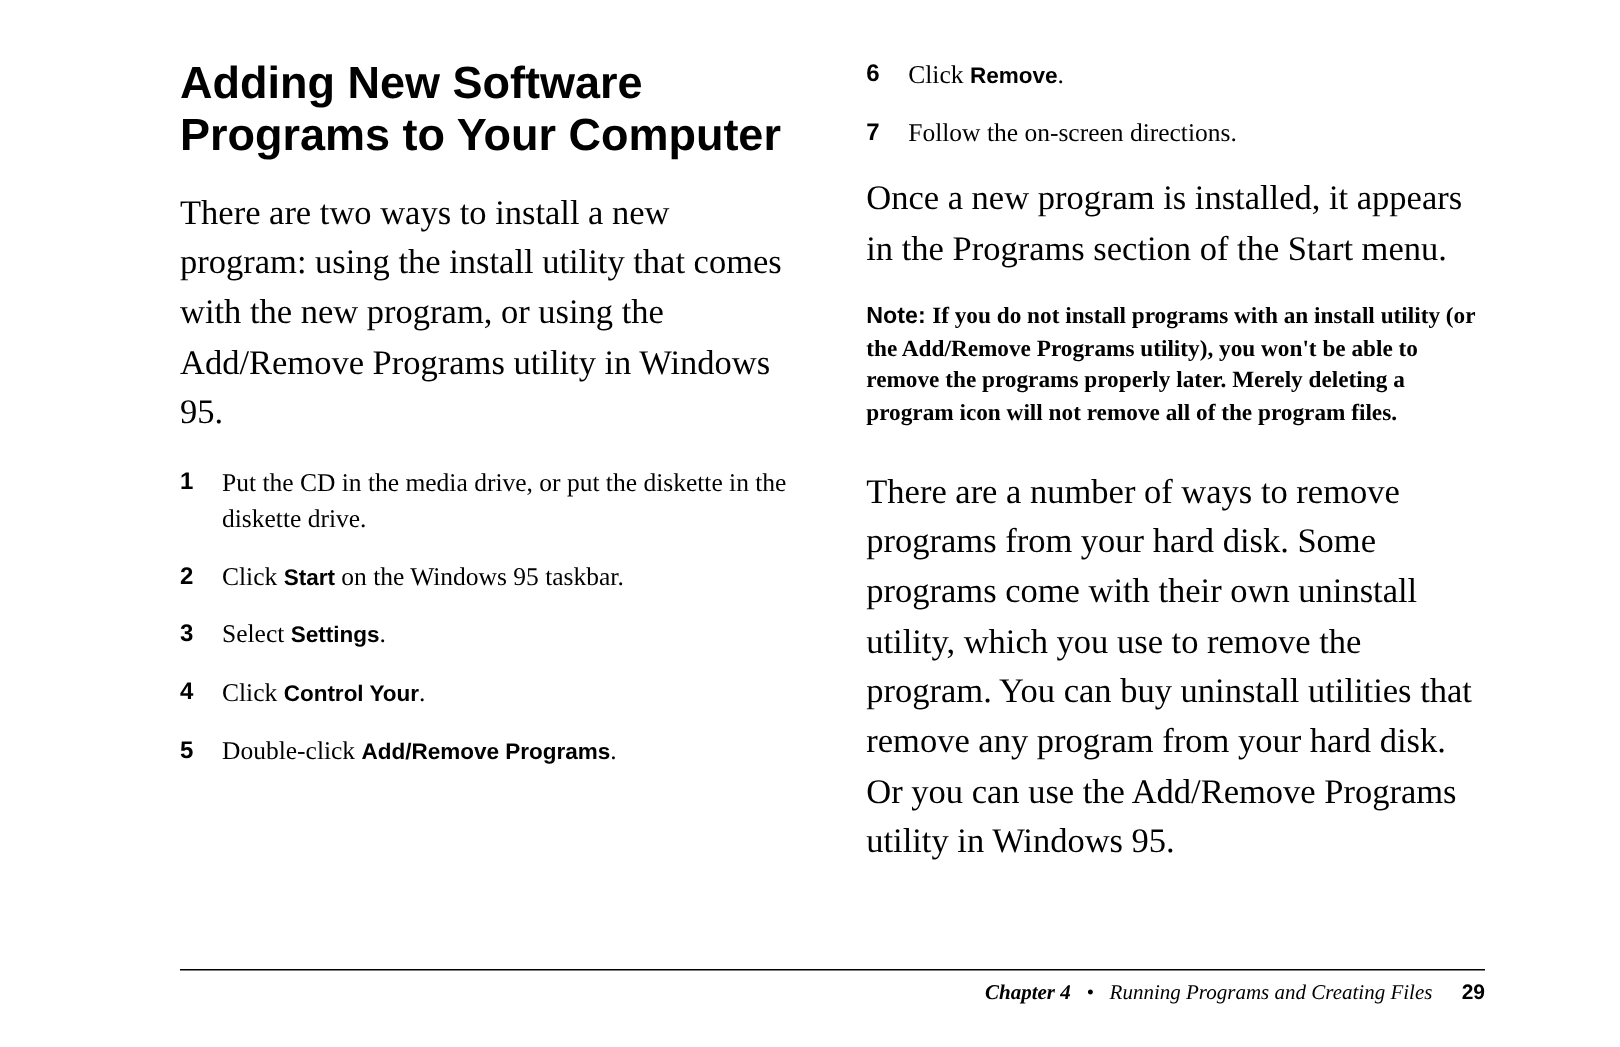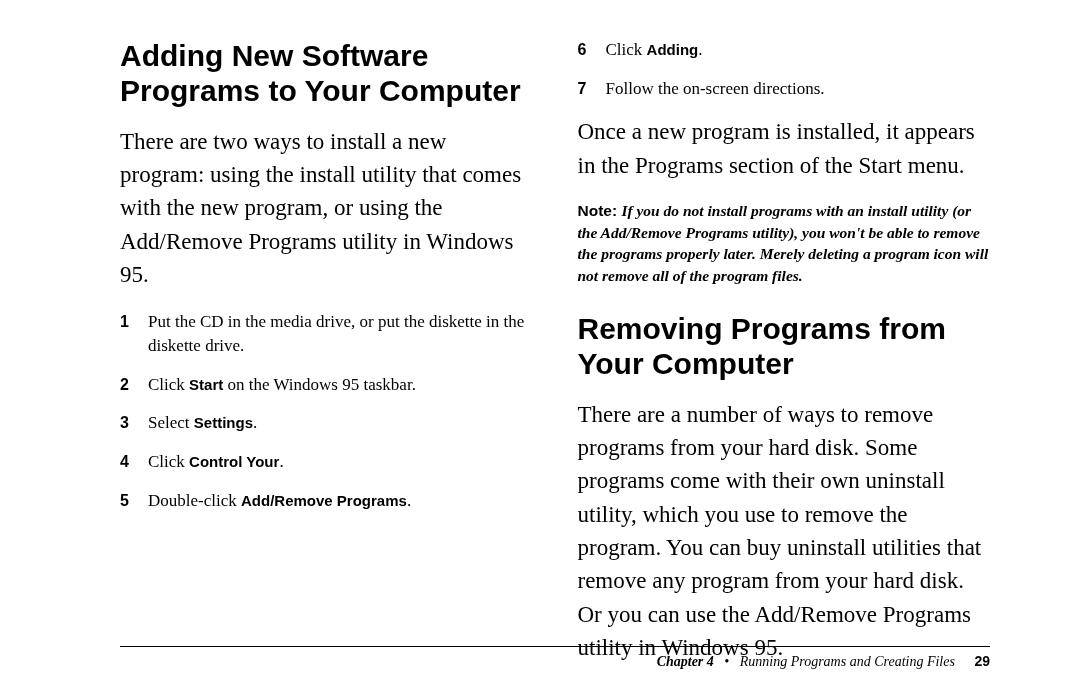--- a/index.html
+++ b/index.html
@@ -63,21 +63,20 @@
   .note {
     font-size: 15.5px;
     line-height: 1.4;
     margin: 0 0 24px 0;
   }
   .note-label {
     font-family: Verdana, Geneva, sans-serif;
     font-weight: 700;
   }
   .note-body {
-    font-style: italic;
     font-weight: 700;
     font-family: Georgia, 'Times New Roman', serif;
   }
   .footer-wrap {
     position: absolute;
     top: 646px;
     left: 120px;
     right: 90px;
   }
   .rule {
@@ -128,32 +127,31 @@
         <span class="num">5</span>
         <span class="step-text"><span>Double-click </span><span class="b">Add/Remove Programs</span><span>.</span></span>
       </li>
     </ol>
   </div>
 
   <div class="col">
     <ol>
       <li>
         <span class="num">6</span>
-        <span class="step-text"><span>Click </span><span class="b">Adding</span><span>.</span></span>
+        <span class="step-text"><span>Click </span><span class="b">Remove</span><span>.</span></span>
       </li>
       <li>
         <span class="num">7</span>
         <span class="step-text">Follow the on-screen directions.</span>
       </li>
     </ol>
     <p>Once a new program is installed, it appears in the Programs section of the Start menu.</p>
     <p class="note">
       <span class="note-label">Note: </span><span class="note-body">If you do not install programs with an install utility (or the Add/Remove Programs utility), you won't be able to remove the programs properly later. Merely deleting a program icon will not remove all of the program files.</span>
     </p>
-    <h1>Removing Programs from Your Computer</h1>
     <p>There are a number of ways to remove programs from your hard disk. Some programs come with their own uninstall utility, which you use to remove the program. You can buy uninstall utilities that remove any program from your hard disk. Or you can use the Add/Remove Programs utility in Windows 95.</p>
   </div>
 </div>
 
 <div class="footer-wrap">
   <div class="rule"></div>
   <div class="footer">
     <span class="chap">Chapter 4</span>
     <span>&nbsp;&nbsp;</span><span>•</span><span>&nbsp;&nbsp;</span>
     <span>Running Programs and Creating Files</span>

